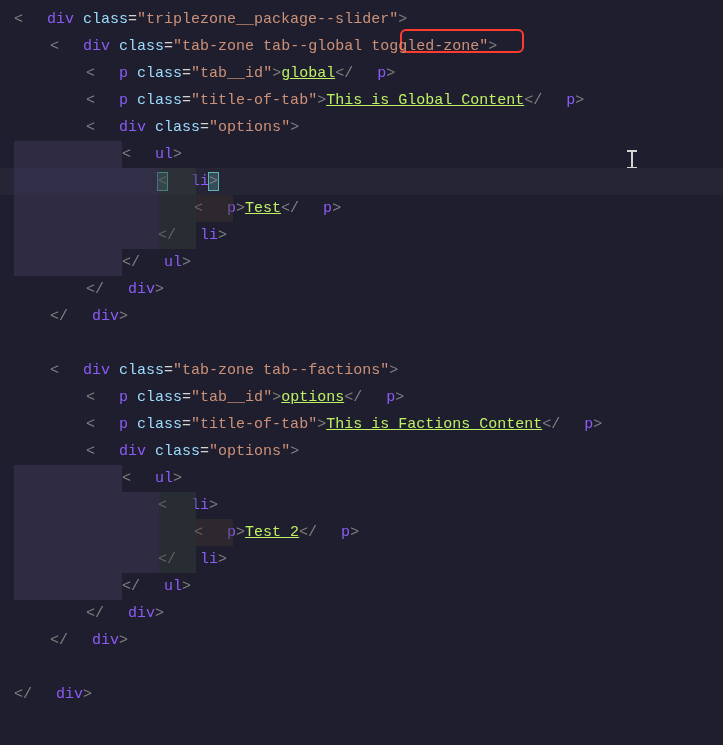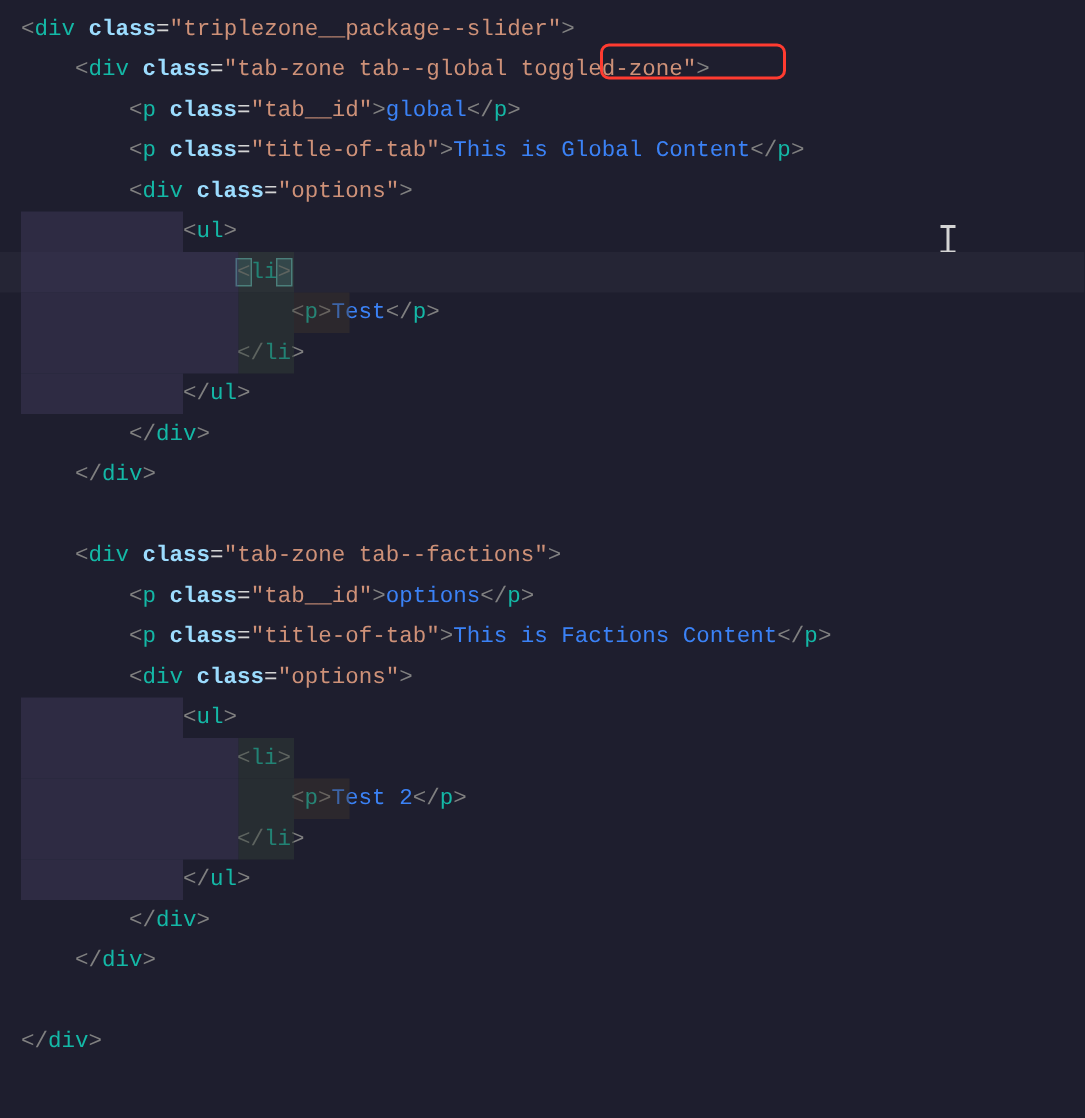--- a/index.html
+++ b/index.html
@@ -18,25 +18,25 @@
     padding: 6px 0 6px 14px;
     position: relative;
   }
   .line {
     white-space: pre;
     position: relative;
     height: 27px;
   }
   
   .punct  { color: #808080; }
-  .tag    { color: #14b8a6; }
-  .attr   { color: #9cdcfe; font-weight: bold; }
+  .tag    { color: #8b5cf6; margin-left: 24px; }
+  .attr   { color: #9cdcfe; }
   .eq     { color: #d4d4d4; }
   .str    { color: #ce9178; }
-  .text   { color: #3b82f6; }
+  .text   { color: #bef264; text-decoration: underline; }
 
   
   .red-box {
     position: absolute;
     border: 2px solid #ff3b30;
     border-radius: 6px;
     pointer-events: none;
   }
   
   .current-line-bg {

